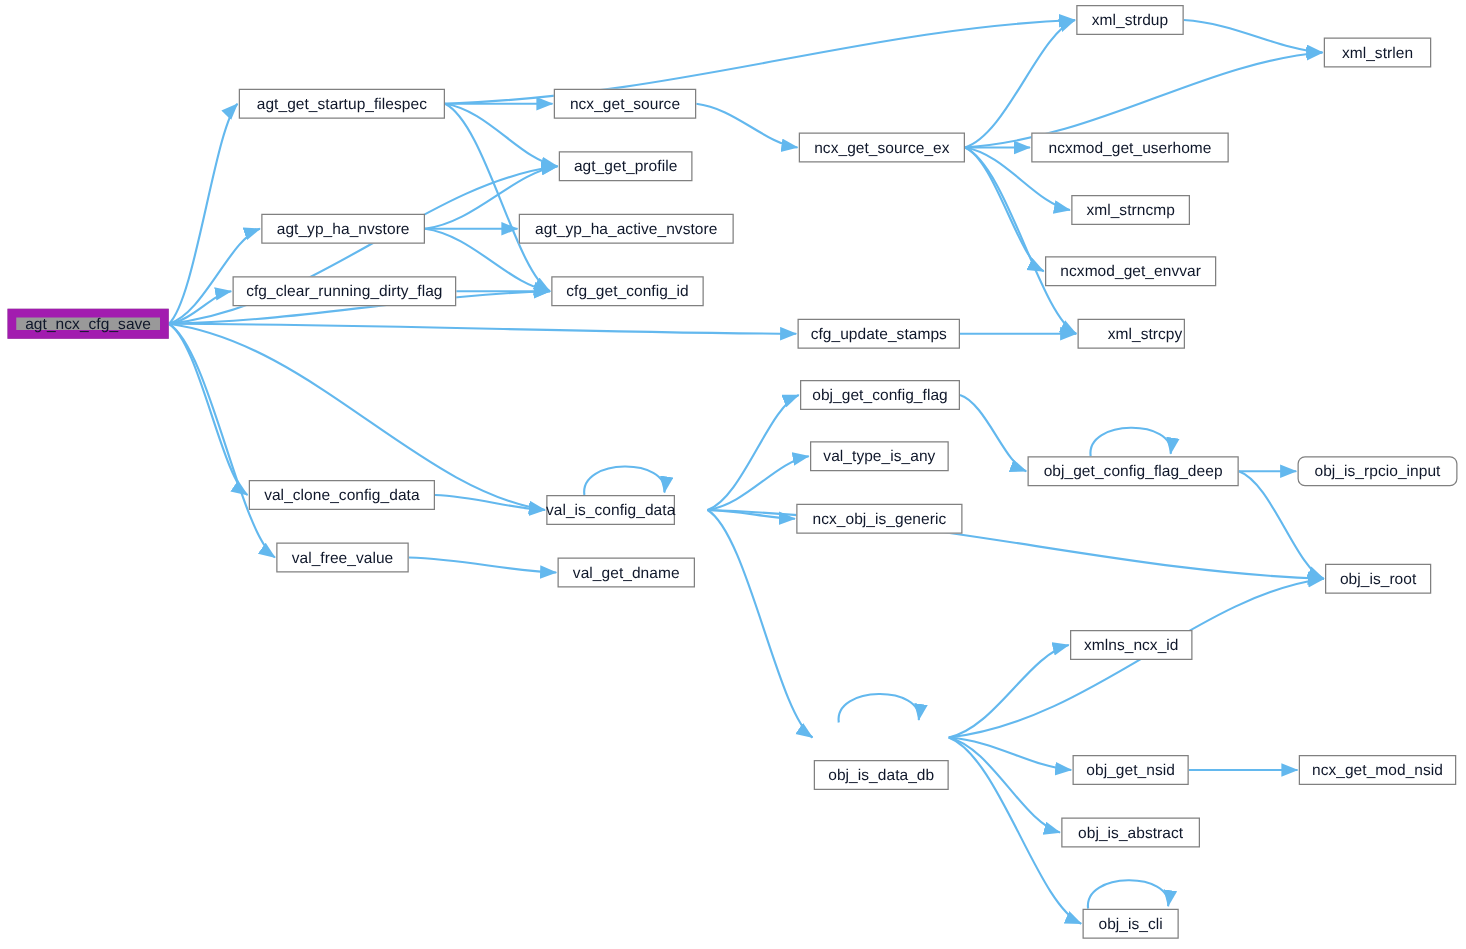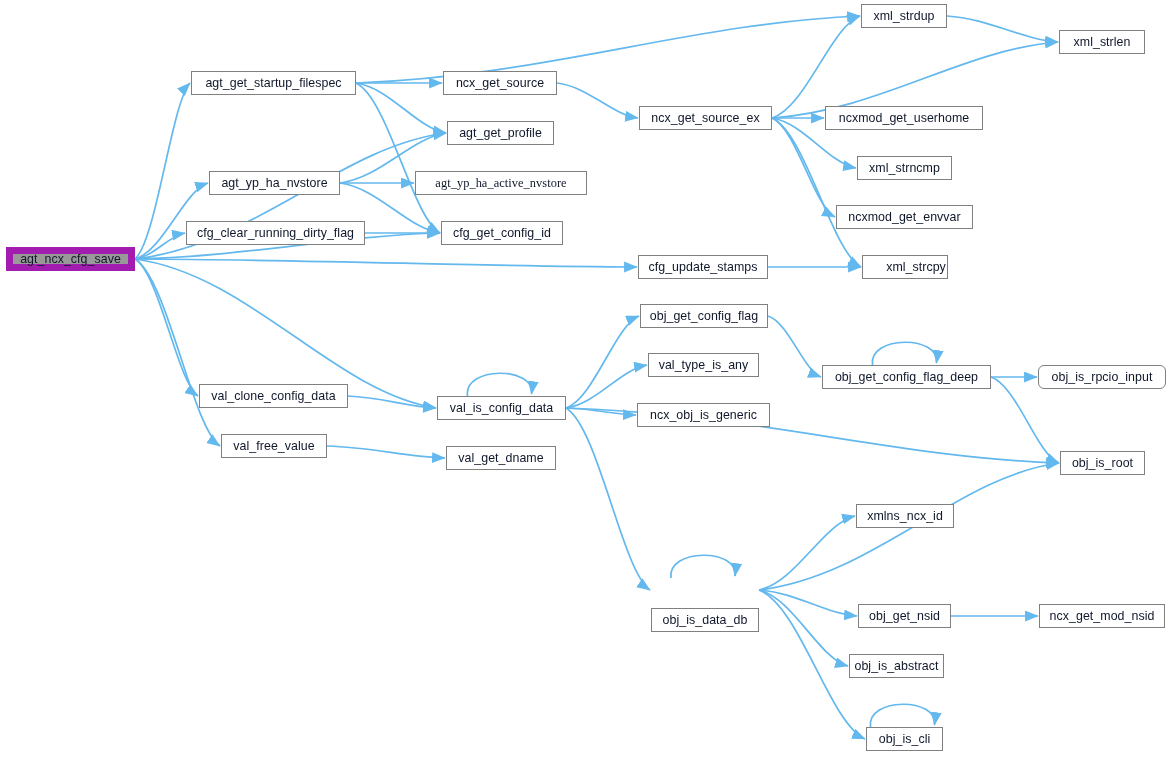--- a/index.html
+++ b/index.html
@@ -118,21 +118,21 @@
       </div>
       <div class="gnode" style="left: 186px; top: 221px; width: 179px; height: 24px;">
         <span class="gnode-label">cfg_clear_running_dirty_flag</span>
       </div>
       <div class="gnode" style="left: 443px; top: 71px; width: 114px; height: 24px;">
         <span class="gnode-label">ncx_get_source</span>
       </div>
       <div class="gnode" style="left: 447px; top: 121px; width: 107px; height: 24px;">
         <span class="gnode-label">agt_get_profile</span>
       </div>
-      <div class="gnode" style="left: 415px; top: 171px; width: 172px; height: 24px; font-family: Liberation Serif, serif;">
+      <div class="gnode" style="left: 415px; top: 171px; width: 172px; height: 24px;">
         <span class="gnode-label">agt_yp_ha_active_nvstore</span>
       </div>
       <div class="gnode" style="left: 441px; top: 221px; width: 122px; height: 24px;">
         <span class="gnode-label">cfg_get_config_id</span>
       </div>
       <div class="gnode" style="left: 638px; top: 255px; width: 130px; height: 24px;">
         <span class="gnode-label">cfg_update_stamps</span>
       </div>
       <div class="gnode" style="left: 639px; top: 106px; width: 133px; height: 24px;">
         <span class="gnode-label">ncx_get_source_ex</span>
@@ -160,21 +160,21 @@
       </div>
       <div class="gnode" style="left: 648px; top: 353px; width: 111px; height: 24px;">
         <span class="gnode-label">val_type_is_any</span>
       </div>
       <div class="gnode" style="left: 637px; top: 403px; width: 133px; height: 24px;">
         <span class="gnode-label">ncx_obj_is_generic</span>
       </div>
       <div class="gnode" style="left: 199px; top: 384px; width: 149px; height: 24px;">
         <span class="gnode-label">val_clone_config_data</span>
       </div>
-      <div class="gnode" style="left: 437px; top: 396px; width: 129px; height: 24px; text-align: right;">
+      <div class="gnode" style="left: 437px; top: 396px; width: 103px; height: 24px; text-align: right;">
         <span class="gnode-label">val_is_config_data</span>
       </div>
       <div class="gnode" style="left: 221px; top: 434px; width: 106px; height: 24px;">
         <span class="gnode-label">val_free_value</span>
       </div>
       <div class="gnode" style="left: 446px; top: 446px; width: 110px; height: 24px;">
         <span class="gnode-label">val_get_dname</span>
       </div>
       <div class="gnode" style="left: 822px; top: 365px; width: 169px; height: 24px;">
         <span class="gnode-label">obj_get_config_flag_deep</span>
@@ -190,20 +190,20 @@
       </div>
       <div class="gnode" style="left: 651px; top: 608px; width: 108px; height: 24px;">
         <span class="gnode-label">obj_is_data_db</span>
       </div>
       <div class="gnode" style="left: 858px; top: 604px; width: 93px; height: 24px;">
         <span class="gnode-label">obj_get_nsid</span>
       </div>
       <div class="gnode" style="left: 1039px; top: 604px; width: 126px; height: 24px;">
         <span class="gnode-label">ncx_get_mod_nsid</span>
       </div>
-      <div class="gnode" style="left: 849px; top: 654px; width: 95px; height: 24px;">
+      <div class="gnode" style="left: 849px; top: 654px; width: 111px; height: 24px;">
         <span class="gnode-label">obj_is_abstract</span>
       </div>
       <div class="gnode" style="left: 866px; top: 727px; width: 77px; height: 24px;">
         <span class="gnode-label">obj_is_cli</span>
       </div>
     </div>
 </div>
 
 </body></html>

